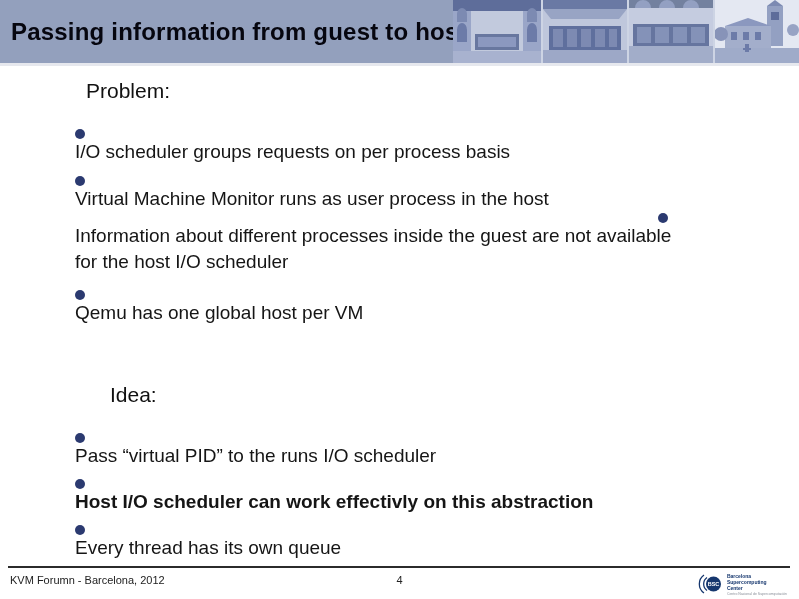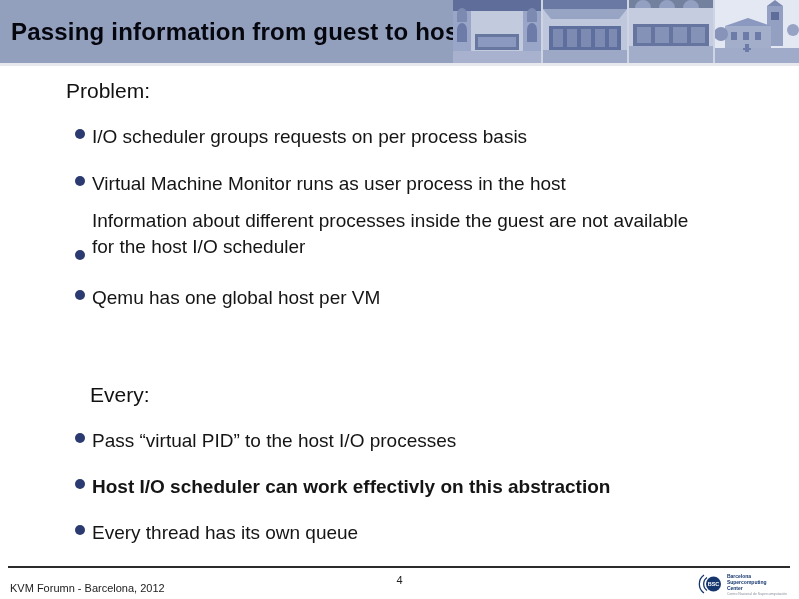--- a/index.html
+++ b/index.html
@@ -16,30 +16,30 @@
     position:absolute;left:11px;top:0;height:63px;margin:0;
     display:flex;align-items:center;
     font-size:24px;font-weight:bold;color:#06060f;letter-spacing:.2px;white-space:nowrap;
   }
   .photos{
     position:absolute;right:0;top:0;width:346px;height:63px;
     display:flex;gap:2px;background:#cdd4e4;
   }
   .photos svg{display:block;height:63px;}
   
-  .heading{position:absolute;font-size:21px;color:#111;white-space:nowrap;}
-  .bullet{position:absolute;left:75px;display:flex;align-items:flex-start;}
+  .heading{position:absolute;font-size:21px;color:#111;white-space:nowrap;margin-left:20px;}
+  .bullet{position:absolute;left:75px;display:flex;align-items:flex-start;flex-direction:column;}
   .dot{
     flex:0 0 auto;width:10px;height:10px;border-radius:50%;
     background:#2b3a70;margin:5px 7px 0 0;
   }
   .btxt{font-size:19px;line-height:26px;color:#151515;width:600px;}
   
   .footer-rule{position:absolute;left:8px;right:9px;top:566px;height:2px;background:#2b2b2b;}
-  .f-left{position:absolute;left:10px;top:574px;font-size:11px;color:#222;margin-top:8px;}
+  .f-left{position:absolute;left:10px;top:574px;font-size:11px;color:#222;}
   .f-page{position:absolute;left:0;top:574px;width:799px;text-align:center;font-size:11px;color:#222;}
   .logo{
     position:absolute;right:12px;top:571px;display:flex;align-items:flex-start;gap:3px;
   }
   .logo-text{padding-top:2px;}
   .logo-line{font-size:5px;font-weight:bold;color:#16376e;line-height:6px;}
   .logo-sub{font-size:3.5px;color:#8a8f99;line-height:5px;margin-top:1px;white-space:nowrap;}
 </style>
 </head>
 <body>
@@ -120,25 +120,25 @@
     </div>
     <div class="bullet" style="top:208px;align-items:flex-end;">
       <span class="dot"></span>
       <span class="btxt">Information about different processes inside the guest are not available for the host I/O scheduler</span>
     </div>
     <div class="bullet" style="top:285px;">
       <span class="dot"></span>
       <span class="btxt">Qemu has one global host per VM</span>
     </div>
 
-    <div class="heading" style="left:90px;top:383px;">Every:</div>
+    <div class="heading" style="left:90px;top:383px;">Idea:</div>
 
     <div class="bullet" style="top:428px;">
       <span class="dot"></span>
-      <span class="btxt">Pass “virtual PID” to the host I/O processes</span>
+      <span class="btxt">Pass “virtual PID” to the runs I/O scheduler</span>
     </div>
     <div class="bullet" style="top:474px;font-weight:bold;">
       <span class="dot"></span>
       <span class="btxt">Host I/O scheduler can work effectivly on this abstraction</span>
     </div>
     <div class="bullet" style="top:520px;justify-content:flex-end;">
       <span class="dot"></span>
       <span class="btxt">Every thread has its own queue</span>
     </div>
   </div>

